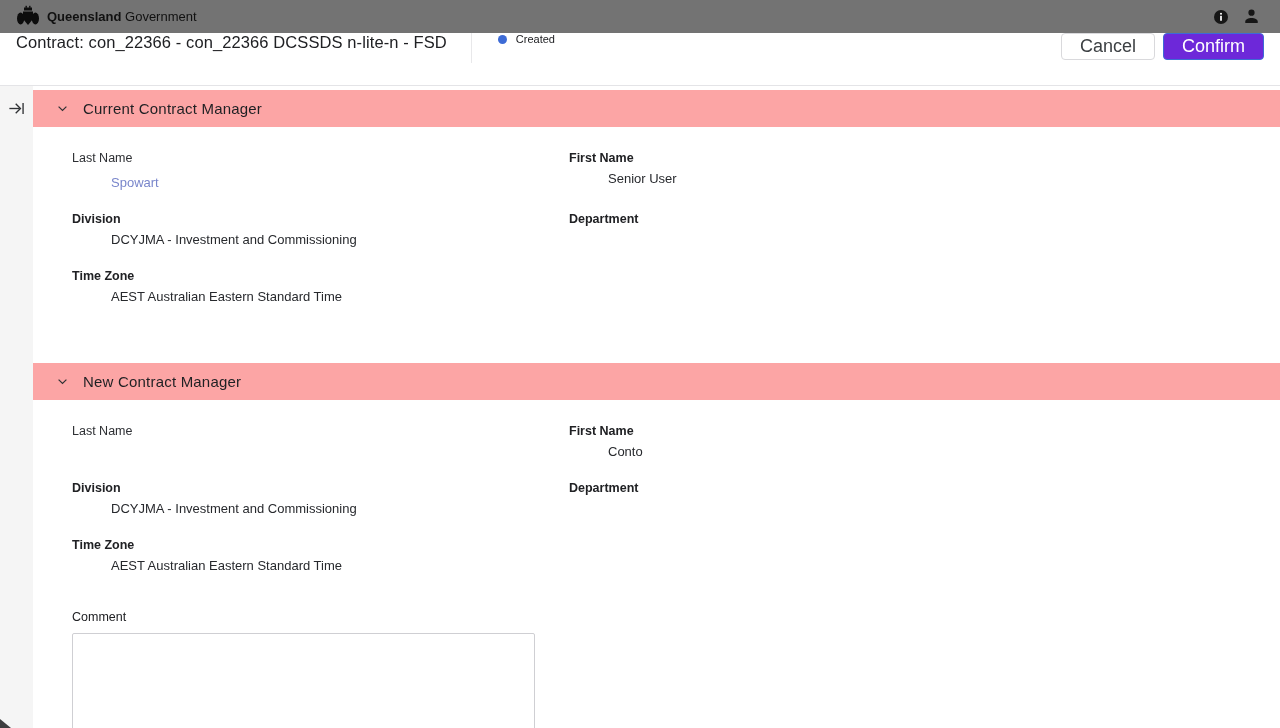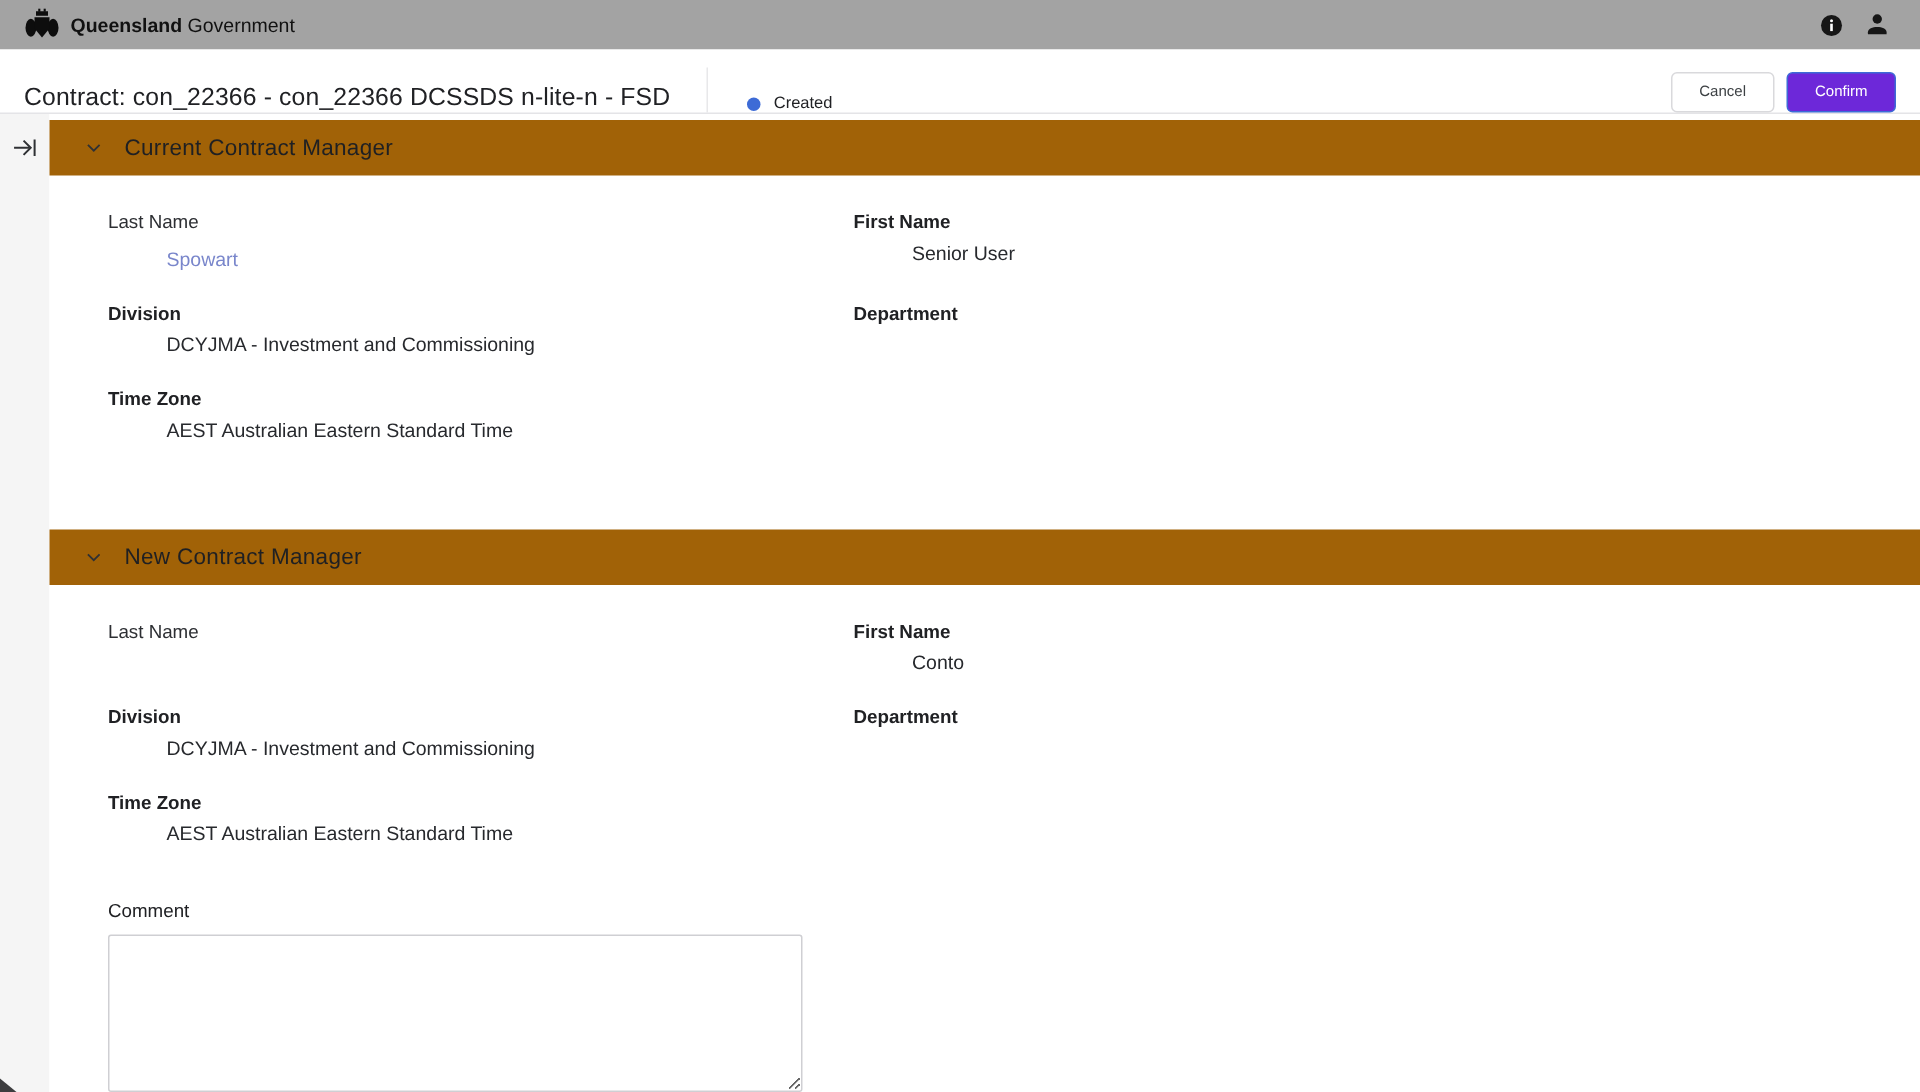--- a/index.html
+++ b/index.html
@@ -1,50 +1,50 @@
 <!DOCTYPE html>
 <html><head>
 <meta charset="utf-8">
 <style>
   * { margin:0; padding:0; box-sizing:border-box; }
   html,body { width:1280px; height:728px; overflow:hidden; background:#fff;
               font-family:"Liberation Sans", sans-serif; color:#202124; }
 
   
-  .topbar { height:33px; background:#a3a3a3; display:flex; align-items:center;
+  .topbar { height:33px; background:#737373; display:flex; align-items:center;
             justify-content:space-between; padding:0 20px 0 16px; }
   .logo { display:flex; align-items:center; gap:7px; cursor:pointer; }
   .logo-text { font-size:13px; color:#111; }
   .logo-text b { font-weight:bold; }
   .logo-text span { font-weight:normal; }
   .topbar-icons { display:flex; align-items:center; gap:14px; }
   .topbar-icons .icon-btn { display:flex; align-items:center; cursor:pointer; }
 
   
-  .header { height:43px; background:#fff; border-bottom:1px solid #e4e4e7;
-            display:flex; align-items:flex-end; padding:0 16px; }
+  .header { height:53px; background:#fff; border-bottom:1px solid #e4e4e7;
+            display:flex; align-items:flex-start; padding:0 16px; }
   .page-title { font-size:16.5px; color:#202124; letter-spacing:.1px; }
   .header-divider { width:1px; height:30px; background:#e8e8ea; margin:0 26px 0 24px; }
   .status-badge { display:flex; align-items:center; gap:9px; font-size:11px; color:#202124; }
   .status-dot { width:9px; height:9px; border-radius:50%; background:#3d6bd6; }
   .header-spacer { flex:1; }
-  .btn { height:27px; border-radius:4px; font-size:10px; font-family:"Liberation Sans",sans-serif;
+  .btn { height:27px; border-radius:4px; font-size:18px; font-family:"Liberation Sans",sans-serif;
          padding:0 18px; cursor:pointer; }
   .btn-cancel { background:#fff; border:1px solid #d9d9dc; color:#3c4043; margin-right:8px; }
   .btn-confirm { background:#6d28d9; border:1px solid #3d6bd6; color:#fff; font-weight:500; }
 
   
   .body { display:flex; height:652px; }
   .side-rail { width:33px; background:#f5f5f5; flex-shrink:0; display:flex;
                justify-content:center; padding-top:11px; }
   .rail-btn { width:22px; height:22px; display:flex; align-items:center;
               justify-content:center; cursor:pointer; }
   .main { flex:1; background:#fff; padding-top:4px; position:relative; }
 
-  .section-header { height:37px; background:#a16207; display:flex; align-items:center;
+  .section-header { height:37px; background:#fca5a5; display:flex; align-items:center;
                     padding-left:21px; cursor:pointer; }
   .section-header .chev { display:flex; align-items:center; margin-right:12px; }
   .section-title { font-size:15px; font-weight:500; color:#1f2023; letter-spacing:.2px; }
 
   .section-content { padding:23px 40px 38px 39px; }
   .fields-grid { display:grid; grid-template-columns:497px auto; }
   .field { margin-bottom:20px; }
   .field-label { font-size:12.5px; font-weight:bold; color:#202124; line-height:16px; }
   .field-label.light { font-weight:normal; color:#2d2f33; }
   .field-value { font-size:13px; color:#27292d; margin-top:4px; line-height:17px; min-height:17px;margin-left:39px; }

